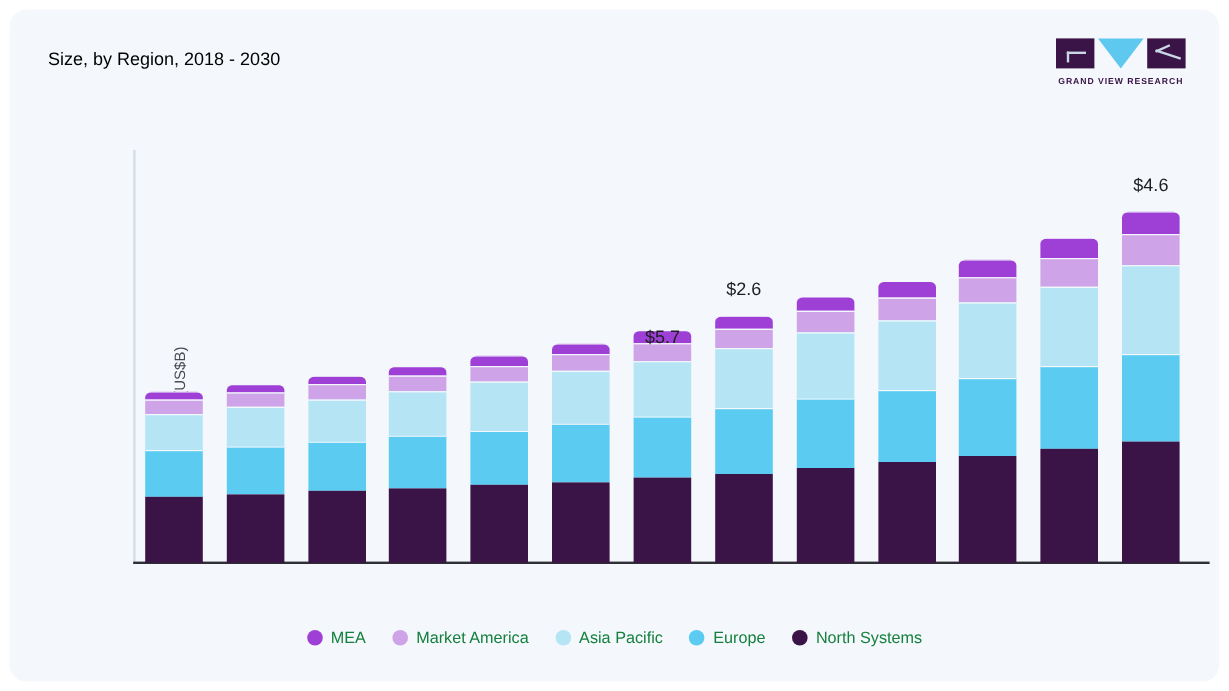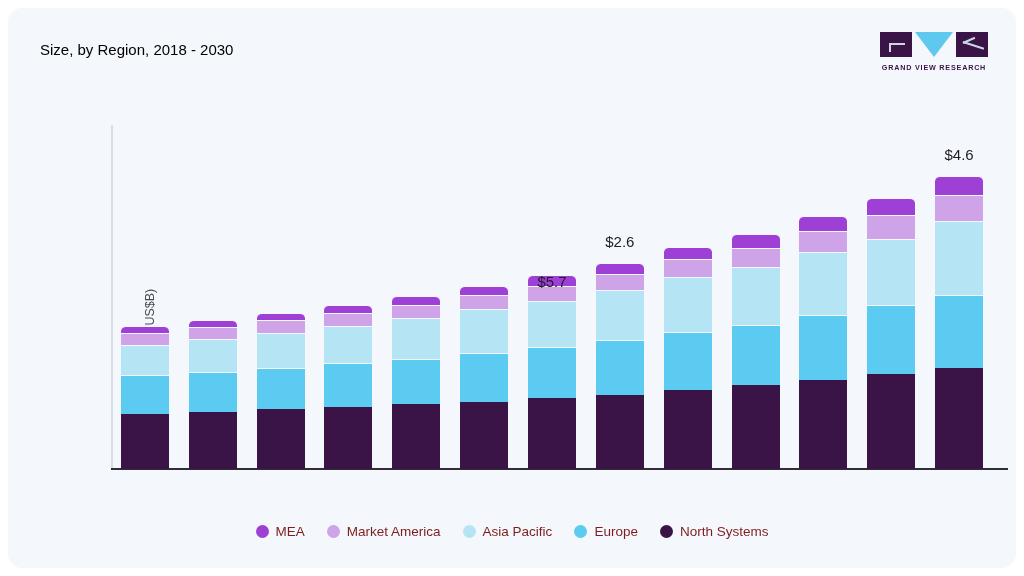--- a/index.html
+++ b/index.html
@@ -90,21 +90,21 @@
     font-size: 15px; color: #1d1d22; white-space: nowrap;
   }
 
   
   #legend {
     position: absolute; left: 0; right: 0; top: 516px;
     display: flex; justify-content: center; align-items: center; gap: 22px;
   }
   .legend-item { display: flex; align-items: center; gap: 7px; }
   .legend-dot { width: 13px; height: 13px; border-radius: 50%; }
-  .legend-label { font-size: 13.5px; color: #7f1d1d; white-space: nowrap; }
+  .legend-label { font-size: 13.5px; color: #15803d; white-space: nowrap; }
 </style>
 </head>
 <body>
 
 <div id="card">
 
   <div id="header">
     <div id="chart-subtitle">Size, by Region, 2018 - 2030</div>
   </div>
 

